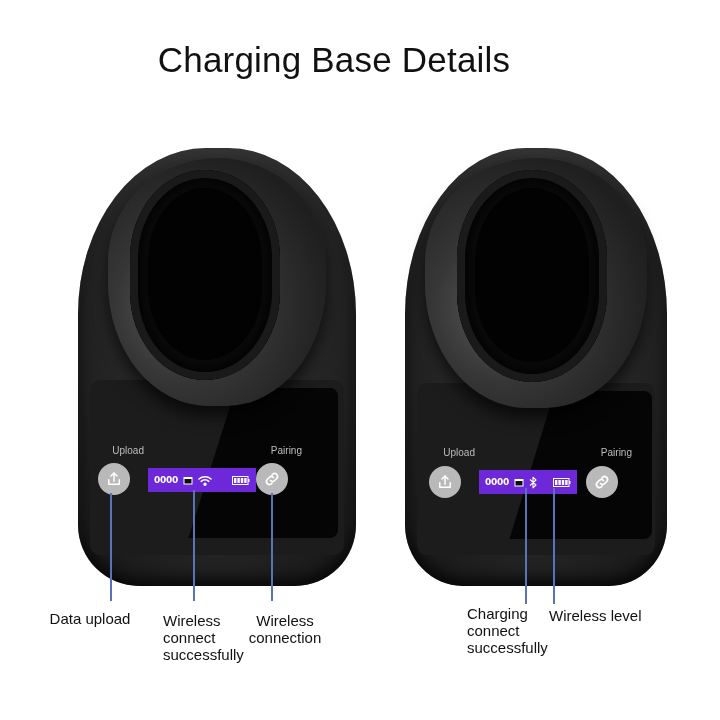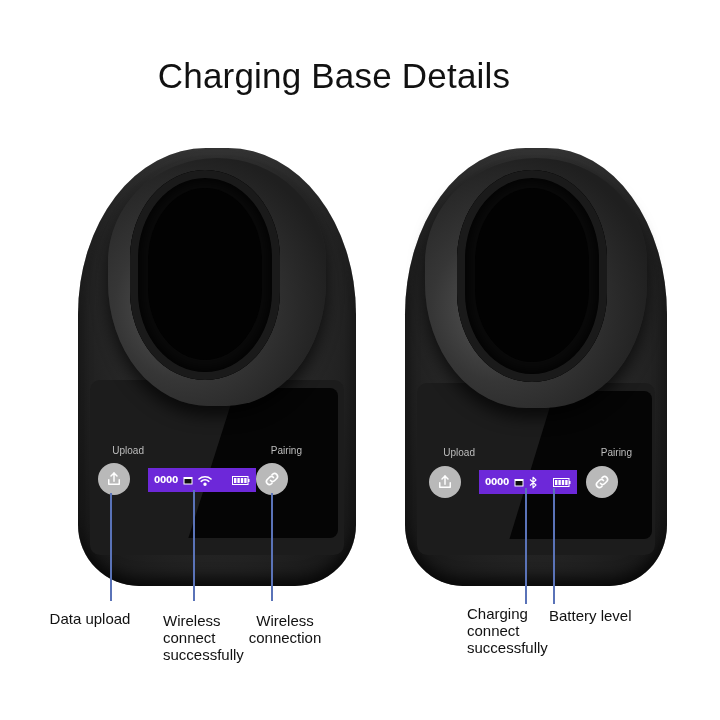--- a/index.html
+++ b/index.html
@@ -1,17 +1,17 @@
 <!DOCTYPE html>
 <html><head>
 <meta charset="utf-8">
 <style>
   html,body{margin:0;padding:0;background:#fff;}
   body{width:720px;height:720px;position:relative;overflow:hidden;font-family:"Liberation Sans",sans-serif;color:#111;}
-  .title{position:absolute;left:0;top:56px;width:668px;text-align:center;font-size:35px;letter-spacing:0.2px;}
+  .title{position:absolute;left:0;top:40px;width:668px;text-align:center;font-size:35px;letter-spacing:0.2px;}
   .device{position:absolute;}
   .device .body{position:absolute;left:0;top:0;width:100%;height:100%;
     border-radius:46% 46% 22% 22% / 38% 38% 14% 14%;
     background:radial-gradient(ellipse at 50% 30%,#3a3a3a 0%,#262626 55%,#141414 100%);
     box-shadow:inset 0 -8px 14px rgba(0,0,0,.7), inset 0 4px 10px rgba(255,255,255,.06);}
   .device .collar{position:absolute;border-radius:50% 50% 46% 46% / 42% 42% 50% 50%;
     background:radial-gradient(ellipse at 35% 60%,#5a5a5a 0%,#363636 35%,#1f1f1f 75%);
     box-shadow:0 10px 16px rgba(0,0,0,.65);}
   .device .well{position:absolute;border-radius:50%/42%;background:#0a0a0a;
     box-shadow:inset 0 0 0 8px #1a1a1a, inset 0 0 14px 10px #000;}
@@ -144,14 +144,14 @@
   <div>Wireless</div>
   <div>connection</div>
 </div>
 
 <div class="callout" style="left:467px;top:605px;">
   <div>Charging</div>
   <div>connect</div>
   <div>successfully</div>
 </div>
 <div class="callout" style="left:549px;top:607px;">
-  <div>Battery level</div>
+  <div>Wireless level</div>
 </div>
 
 </body></html>

